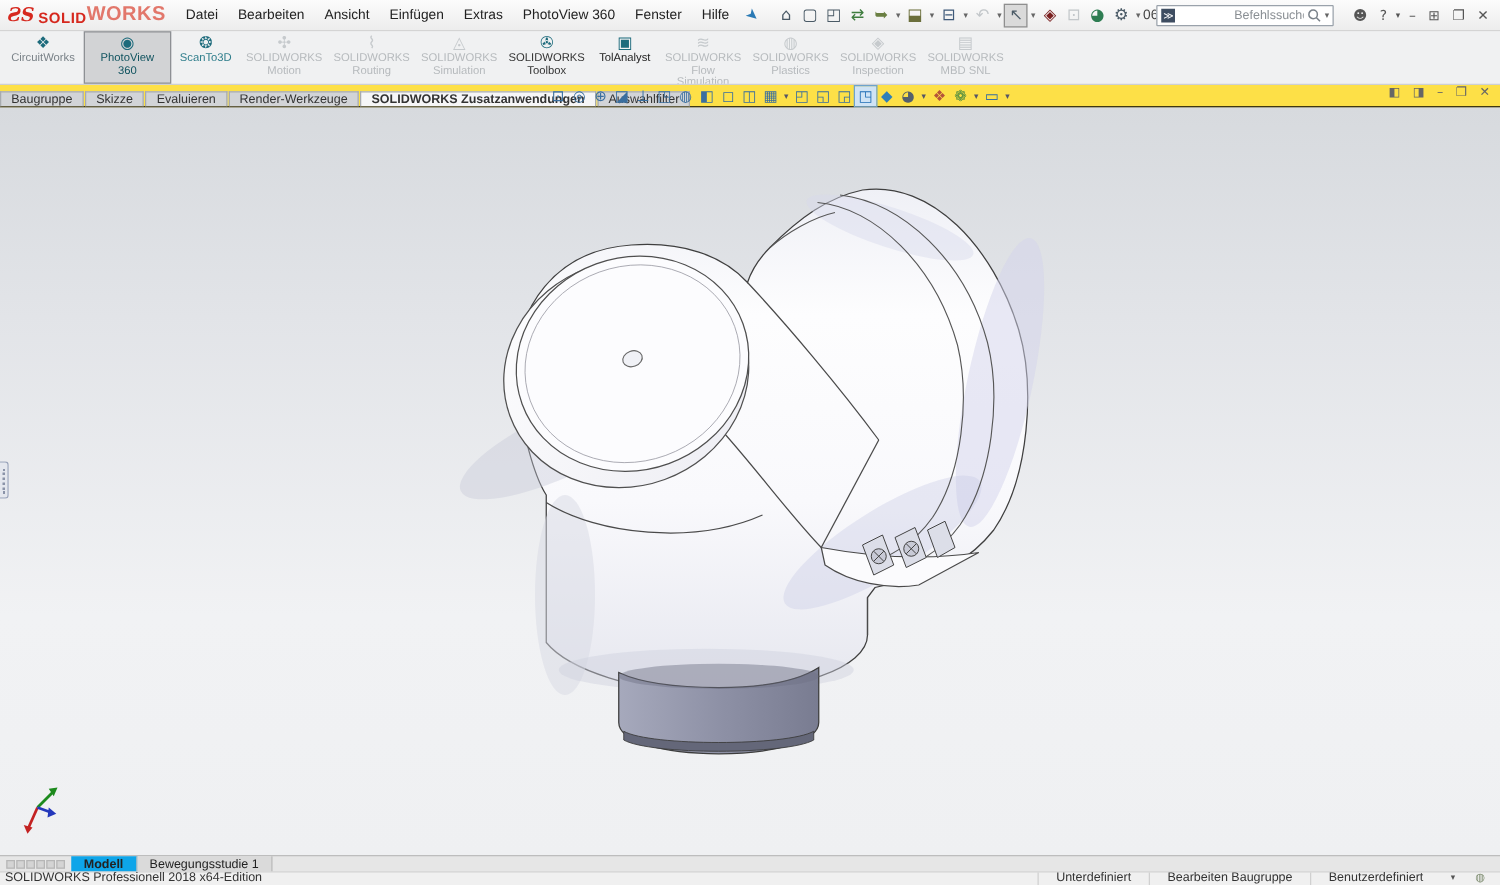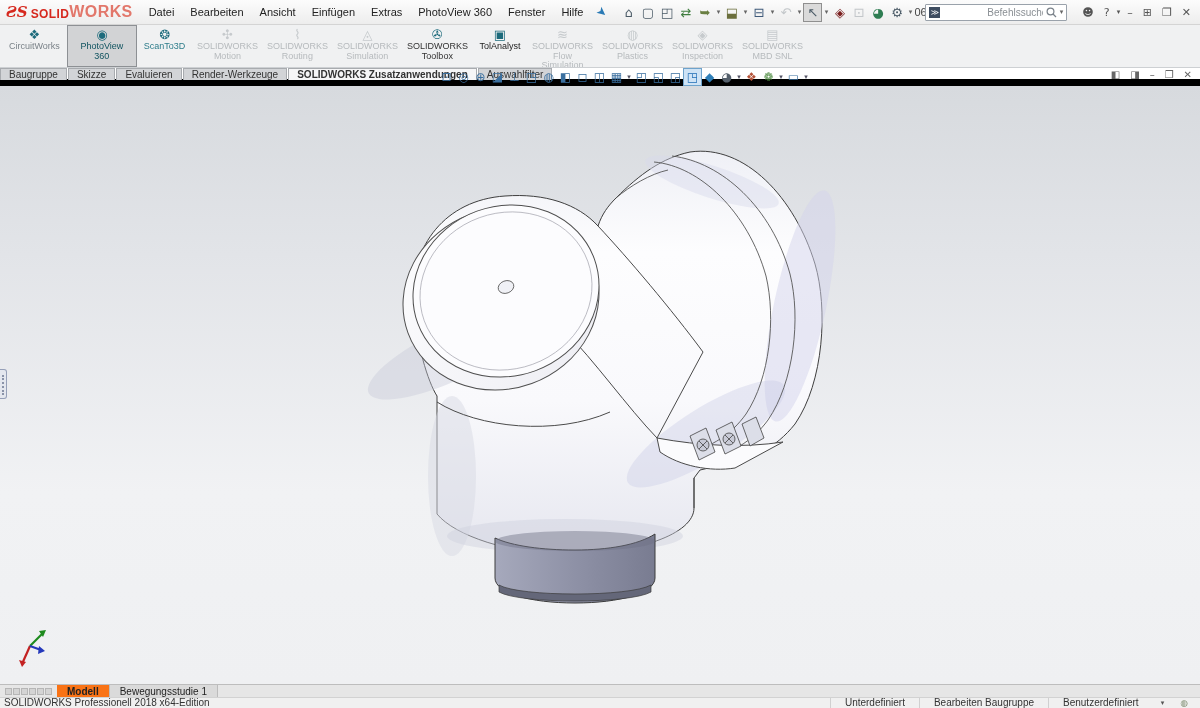--- a/index.html
+++ b/index.html
@@ -42,22 +42,22 @@
   .ribbon{height:43px;background:#f0f1f2;border-bottom:1px solid #cdd0d3;display:flex;
           align-items:stretch;padding:0 2px;}
   .rbtn{display:flex;flex-direction:column;align-items:center;padding:2px 7px 0;max-width:70px;
         min-width:52px;font-size:9px;line-height:9.5px;text-align:center;color:#333;overflow:hidden;}
   .rbtn .ricon{font-size:13px;line-height:15px;height:15px;color:#1d6b7c;font-family:"DejaVu Sans",sans-serif;}
   .rbtn.disabled{color:#b6babd;}
   .rbtn.disabled .ricon{color:#c6cacd;}
   .rbtn.pressed{background:#d2d3d5;border:1px solid #8d9094;padding-top:1px;}
 
   
-  .tabrow{height:18px;background:#ffffff;border-bottom:7px solid #000000;display:flex;
-          align-items:flex-start;position:relative;}
+  .tabrow{height:18px;background:#fde047;border-bottom:1px solid #000000;display:flex;
+          align-items:flex-end;position:relative;}
   .ctabs{display:flex;align-items:stretch;}
   .ctab{font-size:10px;color:#333;padding:0 8px;display:flex;align-items:center;background:#d2d4d7;
         border:1px solid #a8abaf;border-bottom:none;margin-right:1px;white-space:nowrap;}
   .ctab.active{background:#f6f6f7;font-weight:700;}
   .headsup{position:absolute;left:438px;top:1px;display:flex;align-items:center;}
   .hicon{font-size:12px;width:17px;height:16px;line-height:16px;text-align:center;color:#3a6f9f;
          font-family:"DejaVu Sans",sans-serif;}
   .hicon.caret{font-size:7px;width:8px;color:#556;}
   .hicon.pressed{background:#cfe3f5;outline:1px solid #6ea3cc;}
   .docctl{position:absolute;right:5px;top:1px;display:flex;align-items:center;gap:4px;}
@@ -73,21 +73,21 @@
       border-left:2px dotted #8a93a8;}
   .triad{position:absolute;left:10px;bottom:16px;}
 
   
   .modeltabs{height:13px;background:#e6e6e6;border-top:1px solid #bdbdbd;display:flex;
              align-items:stretch;font-size:10px;color:#222;}
   .squares{display:flex;gap:1px;align-items:center;padding:0 5px;}
   .sq{width:7px;height:7px;background:#d4d4d4;border:1px solid #b6b6b6;}
   .mtab{padding:0 10px;display:flex;align-items:center;background:#dadada;border-right:1px solid #bcbcbc;
         white-space:nowrap;}
-  .mtab.active{background:#f97316;font-weight:700;}
+  .mtab.active{background:#0ea5e9;font-weight:700;}
 
   
   .statusbar{height:11px;background:#f0f0f0;border-top:1px solid #d2d2d2;display:flex;
              align-items:center;font-size:10px;line-height:10px;color:#333;padding:0 4px;}
   .status-left{white-space:nowrap;}
   .status-right{margin-left:auto;display:flex;align-items:center;}
   .sitem{padding:0 14px;border-left:1px solid #d0d0d0;white-space:nowrap;}
   .scaret{font-size:7px;color:#555;padding:0 8px;}
   .globe-icon{font-size:9px;color:#7b8a6d;padding:0 8px;font-family:"DejaVu Sans",sans-serif;}
 </style>

